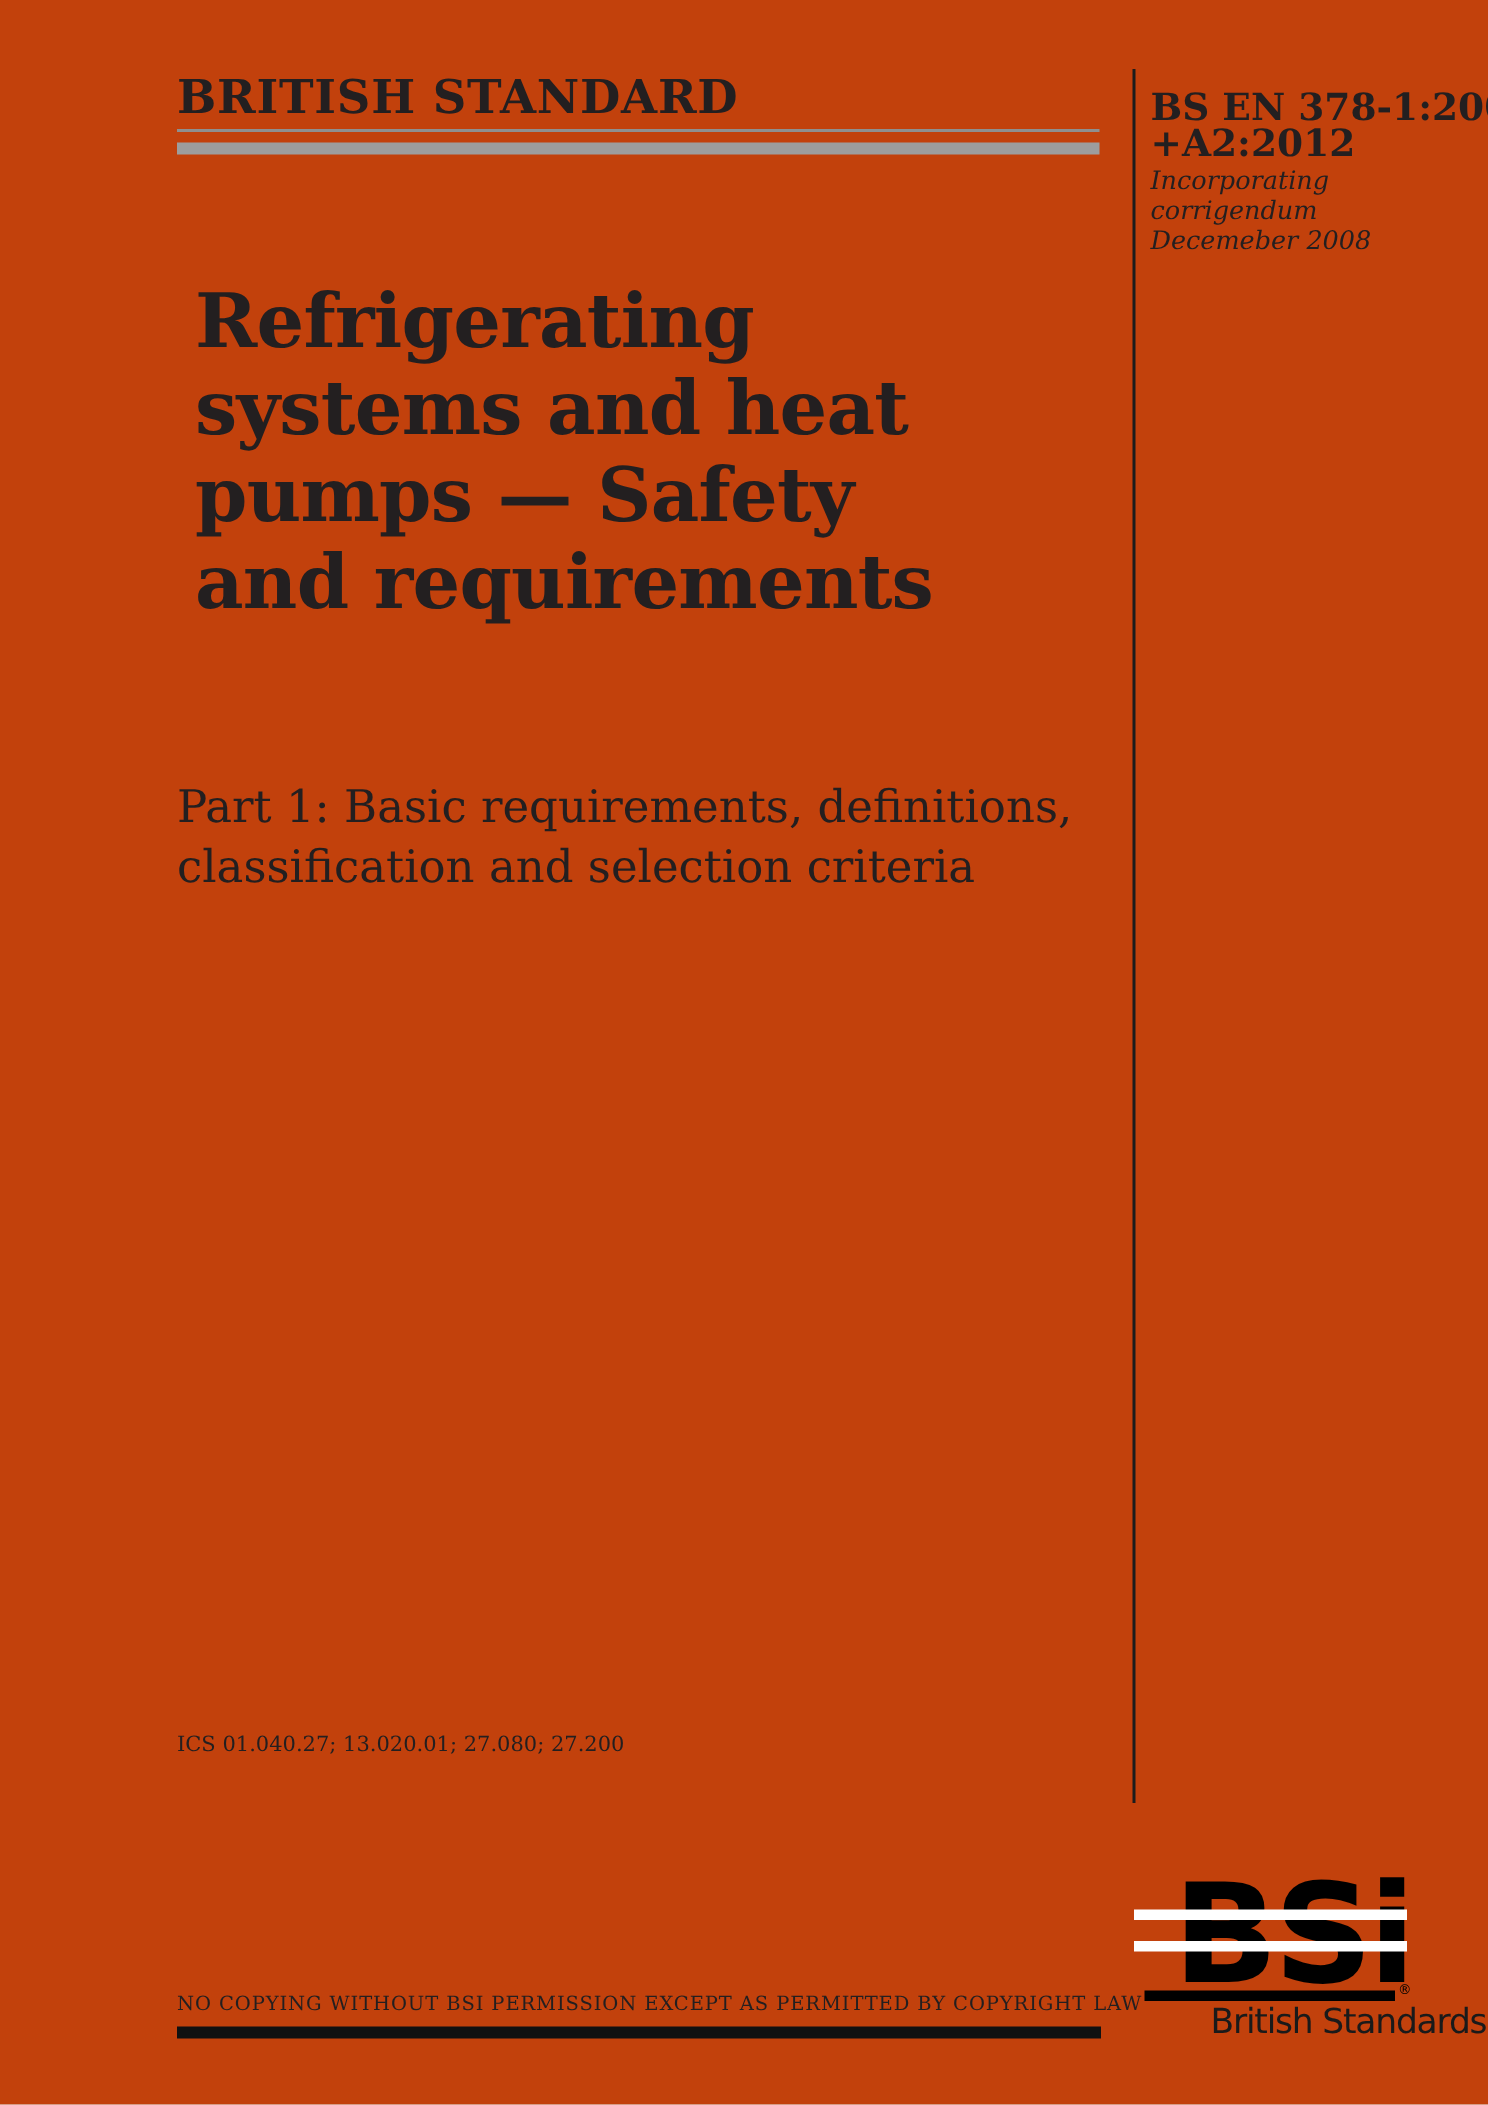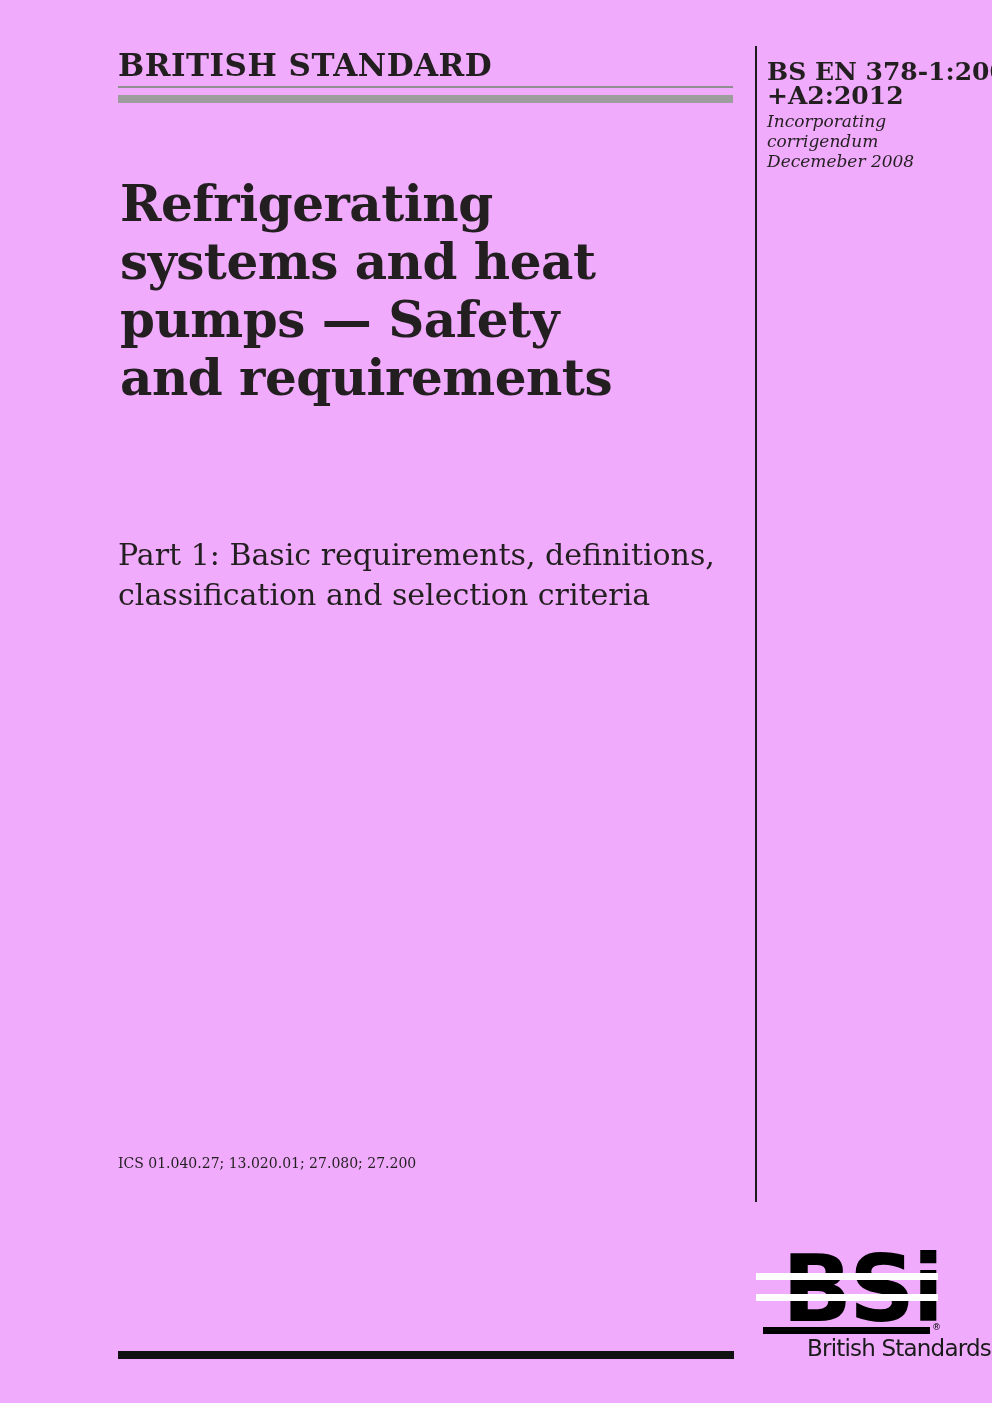--- a/index.html
+++ b/index.html
@@ -1,21 +1,21 @@
 <!DOCTYPE html>
 <html><head>
 <meta charset="utf-8">
 <style>
   html, body { margin: 0; padding: 0; background: #e8e8e8; }
   .page {
     position: relative;
     width: 992px;
     height: 1403px;
     margin: 0 auto;
-    background: #f0abfc;
+    background: #c2410c;
     font-family: "DejaVu Serif", "Liberation Serif", serif;
     color: #231f20;
     overflow: hidden;
   }
 
   
   .brand {
     position: absolute;
     left: 118px; top: 50px;
     font-size: 31px;
@@ -61,37 +61,36 @@
     margin-top: 3px;
     font-size: 17px;
     font-style: italic;
     line-height: 20px;
   }
 
   
   .title {
     position: absolute;
     left: 118px; top: 173px;
-    margin: 2px;
+    margin: 12px;
     font-size: 50px;
     font-weight: 700;
     line-height: 58px;
     letter-spacing: -0.5px;
     white-space: nowrap;
   }
 
   
   .subtitle {
     position: absolute;
     left: 118px; top: 519px;
     font-size: 30px;
     font-weight: 400;
     line-height: 40px;
     white-space: nowrap;
-    margin-top: 16px;
   }
 
   
   .ics {
     position: absolute;
     left: 118px; top: 1154px;
     font-size: 14px;
     line-height: 18px;
     white-space: nowrap;
   }
@@ -186,20 +185,21 @@
     <div>and requirements</div>
   </h1>
 
   <div class="subtitle">
     <div>Part 1: Basic requirements, definitions,</div>
     <div>classification and selection criteria</div>
   </div>
 
   <div class="ics">ICS 01.040.27; 13.020.01; 27.080; 27.200</div>
 
+  <div class="notice">NO COPYING WITHOUT BSI PERMISSION EXCEPT AS PERMITTED BY COPYRIGHT LAW</div>
   <div class="notice-bar"></div>
 
   <div class="logo">
     <div class="logo-letters">BSi</div>
     <div class="logo-stripe s1"></div>
     <div class="logo-stripe s2"></div>
     <div class="logo-bar"></div>
     <div class="logo-reg">®</div>
     <div class="logo-caption">British Standards</div>
   </div>

